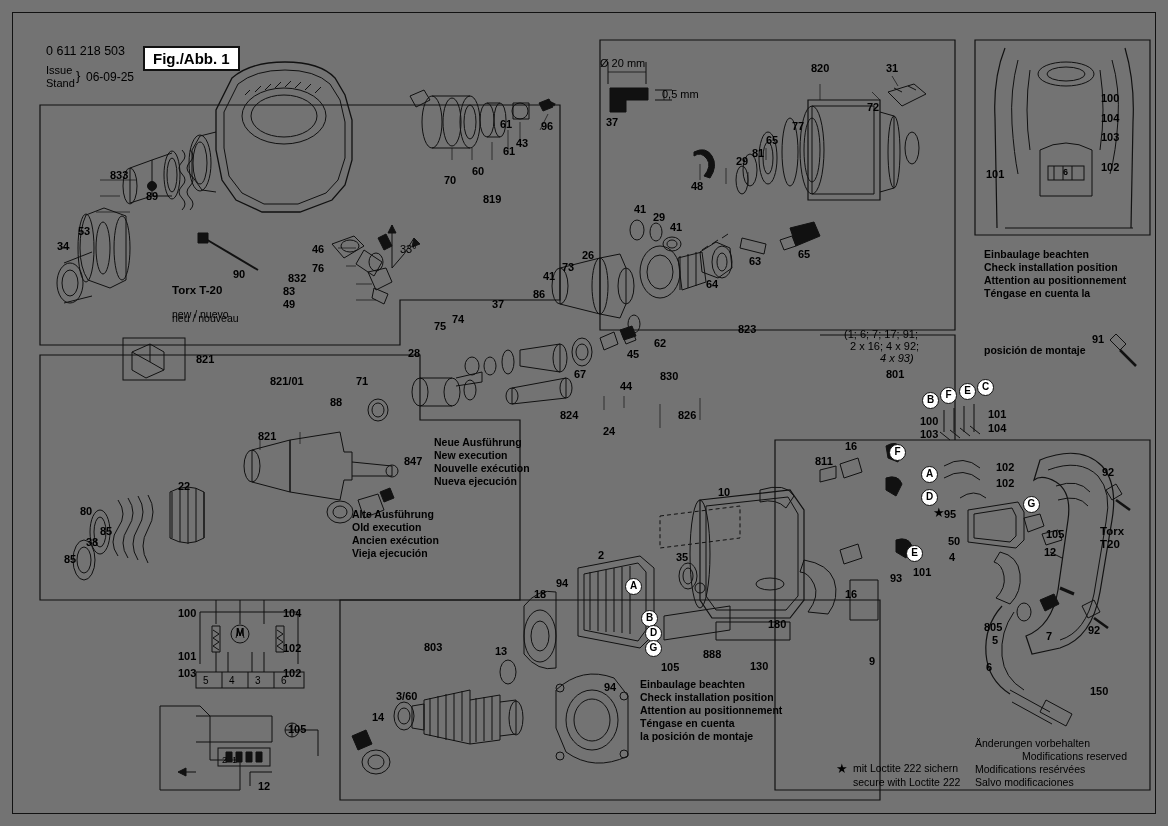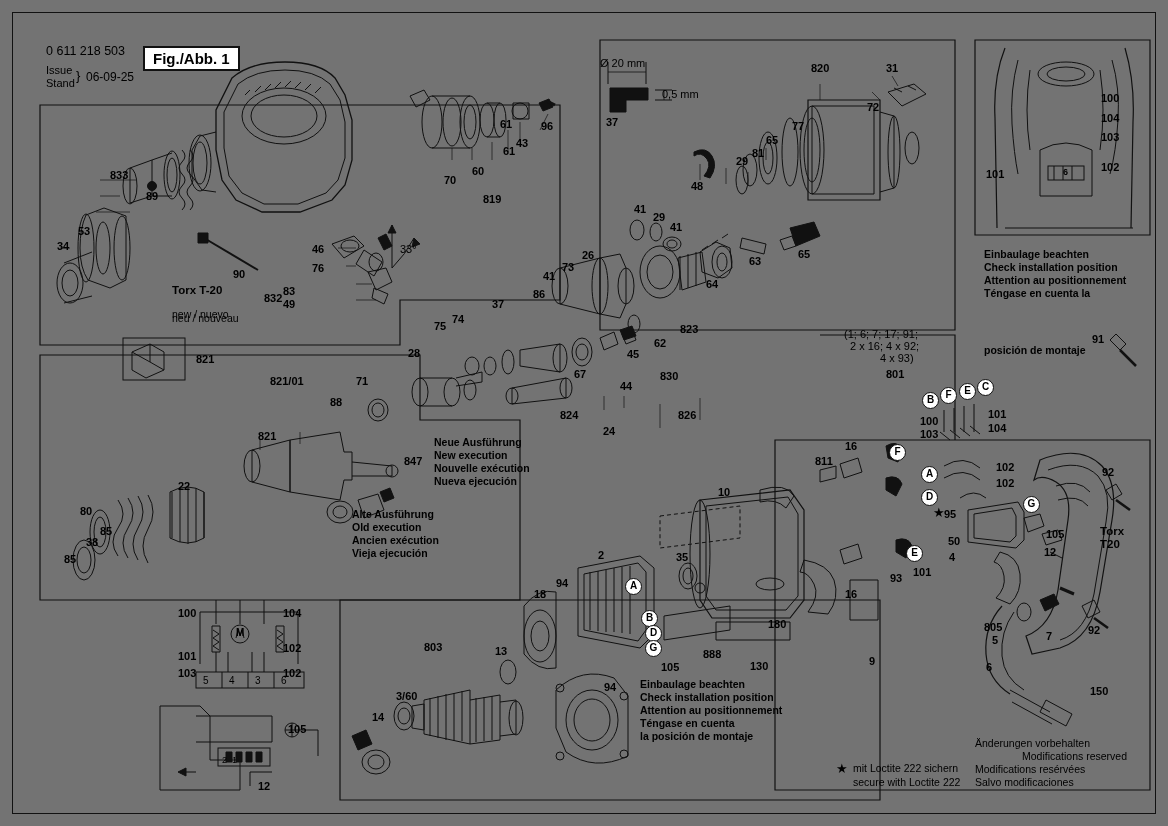--- a/index.html
+++ b/index.html
@@ -375,21 +375,21 @@
       <path d="M624 408 L624 396 M604 410 L604 396 M700 420 L700 398 M660 428 L660 404"></path>
       <path d="M260 450 L260 440 M300 444 L300 432"></path>
     </g>
   </svg>
 
   <div class="num" style="left:110px;top:169px;">833</div>
   <div class="num" style="left:146px;top:190px;">89</div>
   <div class="num" style="left:78px;top:225px;">53</div>
   <div class="num" style="left:57px;top:240px;">34</div>
   <div class="num" style="left:233px;top:268px;">90</div>
-  <div class="num" style="left:264px;top:272px;margin-top:20px;">832</div>
+  <div class="num" style="left:288px;top:272px;">832</div>
   <div class="num" style="left:283px;top:285px;">83</div>
   <div class="num" style="left:283px;top:298px;">49</div>
   <div class="num" style="left:312px;top:243px;">46</div>
   <div class="num" style="left:312px;top:262px;">76</div>
   <div class="num" style="left:444px;top:174px;">70</div>
   <div class="num" style="left:472px;top:165px;">60</div>
   <div class="num" style="left:483px;top:193px;">819</div>
   <div class="num" style="left:503px;top:145px;">61</div>
   <div class="num" style="left:500px;top:118px;">61</div>
   <div class="num" style="left:516px;top:137px;">43</div>
@@ -404,21 +404,21 @@
   <div class="num" style="left:766px;top:134px;">65</div>
   <div class="num" style="left:752px;top:147px;">81</div>
   <div class="num" style="left:736px;top:155px;">29</div>
   <div class="num" style="left:691px;top:152px;margin-top:28px;">48</div>
   <div class="num" style="left:634px;top:203px;">41</div>
   <div class="num" style="left:653px;top:211px;">29</div>
   <div class="num" style="left:670px;top:221px;">41</div>
   <div class="num" style="left:749px;top:255px;">63</div>
   <div class="num" style="left:798px;top:248px;">65</div>
   <div class="num" style="left:706px;top:278px;">64</div>
-  <div class="num" style="left:680px;top:323px;">823</div>
+  <div class="num" style="left:738px;top:323px;">823</div>
 
   <div class="num" style="left:1101px;top:92px;">100</div>
   <div class="num" style="left:1101px;top:112px;">104</div>
   <div class="num" style="left:1101px;top:131px;">103</div>
   <div class="num" style="left:1101px;top:161px;">102</div>
   <div class="num" style="left:986px;top:168px;">101</div>
   <div class="num sm" style="left:1063px;top:167px;font-size:9px;">6</div>
 
   <div class="num" style="left:582px;top:249px;">26</div>
   <div class="num" style="left:543px;top:270px;">41</div>
@@ -483,21 +483,21 @@
   <div class="num" style="left:372px;top:711px;">14</div>
   <div class="num" style="left:703px;top:648px;">888</div>
   <div class="num" style="left:750px;top:660px;">130</div>
   <div class="num" style="left:768px;top:618px;">180</div>
   <div class="num" style="left:869px;top:655px;">9</div>
   <div class="num" style="left:661px;top:661px;">105</div>
 
   <div class="num" style="left:886px;top:368px;">801</div>
   <div class="lbl" style="left:844px;top:328px;">(1; 6; 7; 17; 91;</div>
   <div class="lbl" style="left:850px;top:340px;">2 x 16; 4 x 92;</div>
-  <div class="lbl" style="left:880px;top:352px;">4 x 93)</div>
+  <div class="lbl" style="left:880px;top:352px;font-style:italic;">4 x 93)</div>
 
   <div class="lbl" style="left:600px;top:57px;">Ø 20 mm</div>
   <div class="lbl" style="left:662px;top:88px;">0,5 mm</div>
   <div class="lbl" style="left:400px;top:243px;">33°</div>
 
   <div class="circ" style="left:922px;top:392px;">B</div>
   <div class="circ" style="left:940px;top:387px;">F</div>
   <div class="circ" style="left:959px;top:383px;">E</div>
   <div class="circ" style="left:977px;top:379px;">C</div>
   <div class="circ" style="left:921px;top:466px;">A</div>

